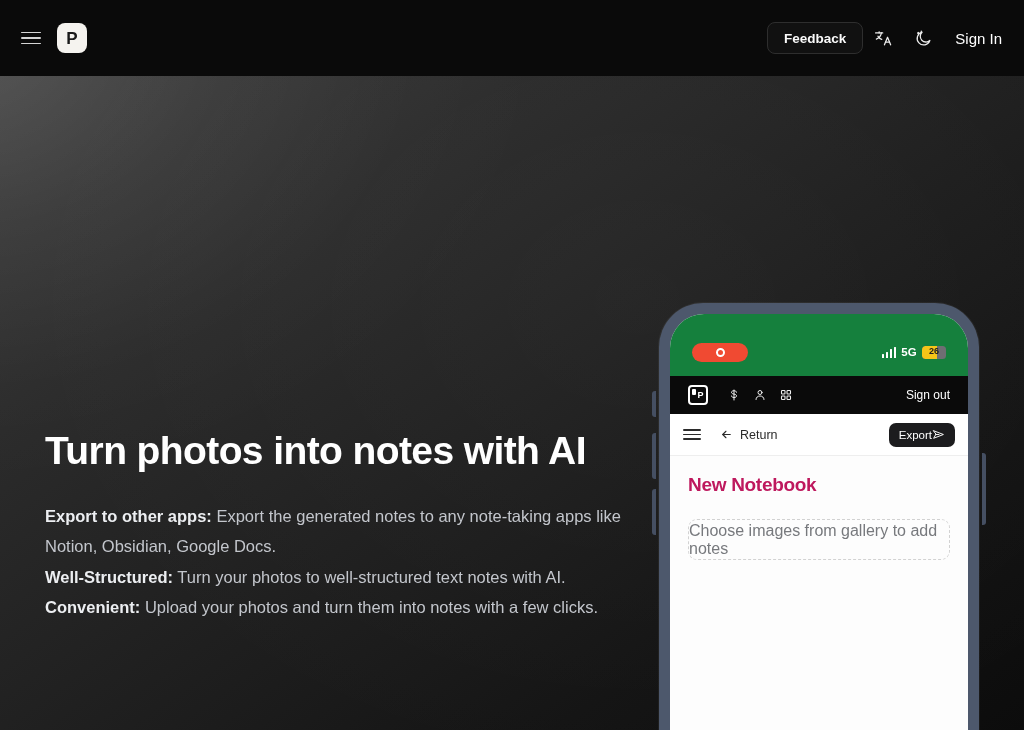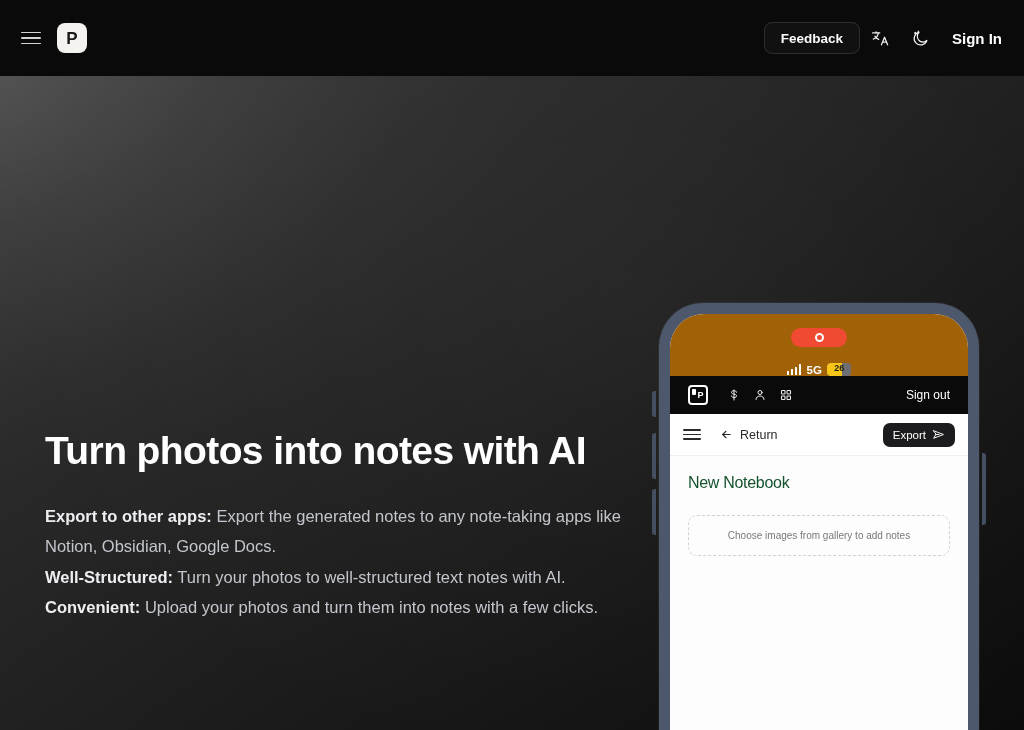--- a/index.html
+++ b/index.html
@@ -40,21 +40,21 @@
     color: #fafafa; font-size: 13.5px; font-weight: 600;
     display: flex; align-items: center; cursor: pointer;
     font-family: "Liberation Sans", sans-serif;
   }
   .icon-btn {
     width: 40px; height: 36px;
     display: flex; align-items: center; justify-content: center;
     cursor: pointer; color: #ededed;
   }
   .signin-btn {
-    margin-left: 6px; color: #ffffff; font-size: 15px; font-weight: 700;
+    margin-left: 6px; color: #ffffff; font-size: 15px; font-weight: 400;
     cursor: pointer; padding: 4px 6px;
     font-family: "Liberation Sans", sans-serif;
   }
 
   
   .hero {
     position: absolute; top: 76px; left: 0;
     width: 1024px; height: 654px;
     background:
       radial-gradient(780px 600px at -4% -6%, rgba(255,255,255,0.145) 0%, rgba(255,255,255,0.055) 32%, rgba(255,255,255,0.012) 58%, rgba(255,255,255,0) 76%),
@@ -92,24 +92,23 @@
   }
   .btn-right {
     position: absolute; right: 1px; width: 4px; background: #454f62;
     border-radius: 0 3px 3px 0;
   }
   .phone-screen {
     position: relative; width: 100%; height: 100%;
     background: #ffffff; border-radius: 34px; overflow: hidden;
   }
   .status-bar {
-    height: 62px; background: #a16207;
+    height: 62px; background: #15803d;
     display: flex; align-items: center; justify-content: space-between;
     padding: 14px 22px 0 22px;
-    flex-direction: column;
   }
   .dyn-island {
     width: 56px; height: 19px; border-radius: 10px;
     background: #f04a32; display: flex; align-items: center; justify-content: center;
   }
   .rec-dot {
     width: 9px; height: 9px; border-radius: 50%;
     border: 2px solid #ffffff; background: #f04a32;
   }
   .status-right { display: flex; align-items: center; gap: 5px; }
@@ -164,32 +163,32 @@
   .sub-ham { display: flex; flex-direction: column; gap: 3px; width: 18px; }
   .sub-ham span { height: 1.8px; background: #2b2b2b; border-radius: 1px; }
   .return-link {
     margin-left: 19px; color: #2b2b2b; font-size: 12.5px;
     display: flex; align-items: center; gap: 7px;
     font-family: "Liberation Sans", sans-serif;
   }
   .export-btn {
     margin-left: auto; height: 24px; padding: 0 10px;
     background: #1c1c1e; color: #ffffff; border-radius: 7px;
-    font-size: 11.5px; display: flex; align-items: center; gap: 6px;
+    font-size: 11.5px; display: flex; align-items: center; 
     font-family: "Liberation Sans", sans-serif;
   }
   .phone-body { background: #fdfdfd; height: 378px; padding: 18px 18px 0 18px; }
   .notebook-title {
-    font-size: 16px; font-weight: 400; color: #14532d; letter-spacing: -0.3px;
+    font-size: 19px; font-weight: 700; color: #be185d; letter-spacing: -0.3px;
     font-family: "Liberation Sans", sans-serif;
   }
   .dropzone {
     margin-top: 23px; height: 41px; border: 1px dashed #d2d2d2;
     border-radius: 9px; display: flex; align-items: center; justify-content: center;
-    color: #77797d; font-size: 10px;
+    color: #77797d; font-size: 16px;
     font-family: "Liberation Sans", sans-serif;
   }
 </style>
 </head>
 <body>
 
 <div class="page">
 
   <div class="topbar">
     <div class="hamburger">

